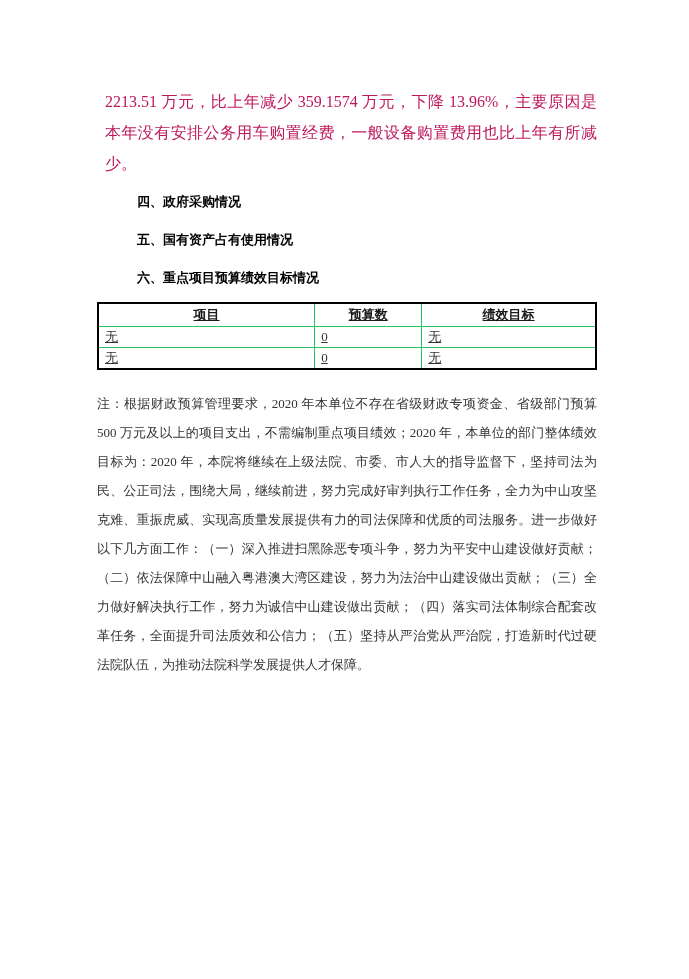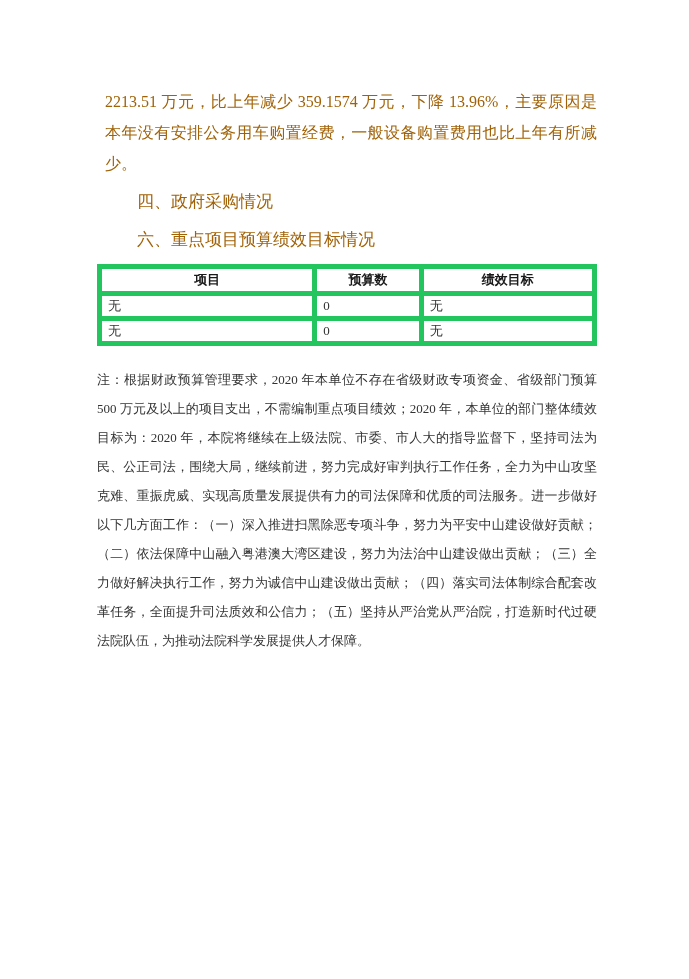--- a/index.html
+++ b/index.html
@@ -17,45 +17,46 @@
     overflow: hidden;
     font-family: "Liberation Serif", "DejaVu Serif", serif;
     color: #303030;
   }
   .body-para {
     margin: 0;
     padding-left: 8px;
     font-size: 16px;
     line-height: 31px;
     text-align: justify;
-    color: #a16207;
+    color: #be185d;
   }
   .indent {
     text-indent: 2em;
   }
   .heading {
     margin: 7px 0 5px 0;
     padding-left: 40px;
     font-family: "Liberation Sans", "DejaVu Sans", sans-serif;
-    font-size: 17px;
-    font-weight: normal;
+    font-size: 13px;
+    font-weight: bold;
     line-height: 31px;
-    color: #a16207;
+    color: #000000;
   }
   table.perf-table {
     width: 100%;
     margin: 9px 0 10px 0;
     border-collapse: collapse;
     table-layout: fixed;
     border: 2px solid #000000;
   }
   table.perf-table th,
   table.perf-table td {
-    border: 5px solid #22c55e;
+    border: 1px solid #22c55e;
     box-sizing: border-box;
+    text-decoration: underline;
   }
   table.perf-table th {
     font-family: "Liberation Sans", "DejaVu Sans", sans-serif;
     font-size: 13px;
     font-weight: bold;
     text-align: center;
     padding: 2px 4px;
     color: #1a1a1a;
   }
   table.perf-table td {
@@ -78,20 +79,21 @@
 </head>
 <body>
 
 <div class="page">
 
   <p class="body-para">2213.51 万元，比上年减少 359.1574 万元，下降 13.96%，主要原因是本年没有安排公务用车购置经费，一般设备购置费用也比上年有所减少。</p>
 
   <h2 class="heading">四、政府采购情况</h2>
 
 
+  <h2 class="heading">五、国有资产占有使用情况</h2>
 
 
   <h2 class="heading">六、重点项目预算绩效目标情况</h2>
 
 
   <table class="perf-table">
     <thead>
       <tr>
         <th class="col-project">项目</th>
         <th class="col-budget">预算数</th>

